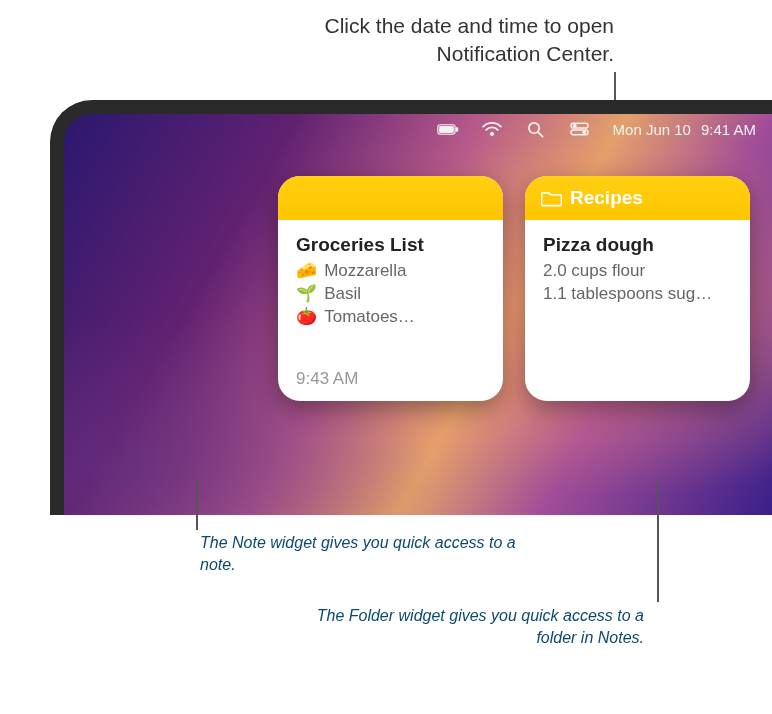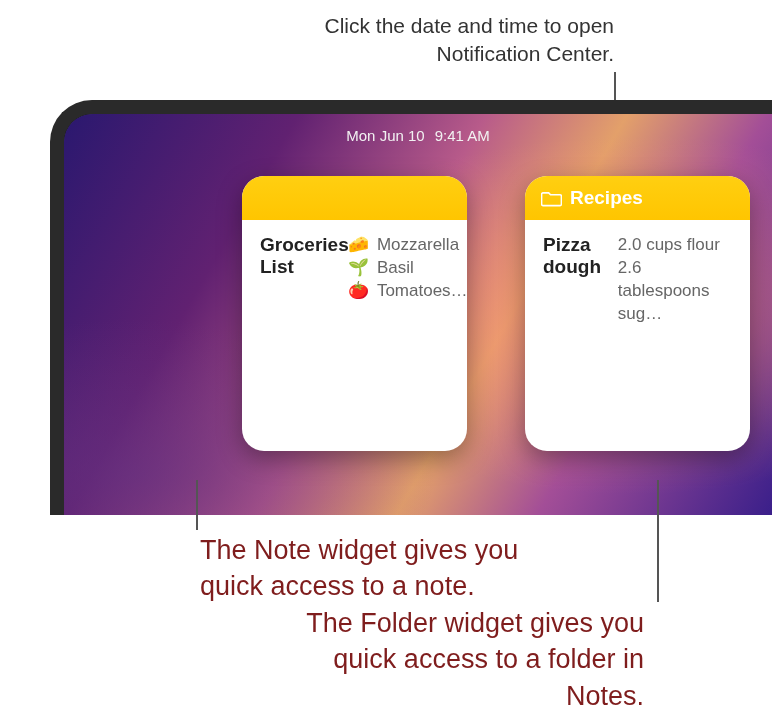--- a/index.html
+++ b/index.html
@@ -69,75 +69,75 @@
     height: 30px;
     display: flex;
     align-items: center;
     justify-content: flex-end;
     gap: 22px;
     padding: 0 16px;
     color: #f2f2f2;
     font-size: 15px;
     font-weight: 500;
     background: rgba(0,0,0,0.0);
-    flex-direction: column;
   }
   .menubar .icon { display: flex; align-items: center; justify-content: center; width: 22px; height: 18px; }
   .menubar .datetime { display: flex; gap: 10px; cursor: pointer; }
   .menubar svg { fill: #f2f2f2; stroke: #f2f2f2; }
 
   
   .widgets {
     position: absolute;
     top: 62px;
     right: 22px;
     display: flex;
     gap: 22px;
   }
   .widget {
     width: 225px;
-    height: 275px;
+    height: 225px;
     border-radius: 22px;
     background: #fff;
     box-shadow: 0 8px 24px rgba(0,0,0,0.35);
     display: flex;
     flex-direction: column;
     overflow: hidden;
     cursor: pointer;
-    margin-left: 36px;
   }
   .widget-header {
     height: 44px;
     background: linear-gradient(#ffcf11, #ffc500);
     display: flex;
     align-items: center;
     gap: 8px;
     padding: 0 16px;
     color: #fff;
     font-size: 19px;
     font-weight: 600;
   }
   .widget-body {
     flex: 1;
     padding: 14px 18px 12px 18px;
     display: flex;
+    flex-direction: column;
     border-radius: 7px;
   }
   .widget-title { font-size: 19px; font-weight: 600; color: #222; margin-bottom: 4px; }
   .widget-lines { font-size: 17px; color: #666; line-height: 1.35; }
   .widget-lines .line { display: flex; align-items: center; gap: 7px; }
   .widget-time { margin-top: auto; font-size: 17px; color: #999; }
   .emoji { font-size: 17px; }
 
   
   .callout {
     position: absolute;
-    font-size: 27px;
+    font-size: 16px;
     line-height: 1.35;
-    color: #7f1d1d;
+    color: #0c4a6e;
+    font-style: italic;
   }
   .callout-left {
     top: 532px;
     left: 200px;
     width: 340px;
   }
   .callout-right {
     top: 605px;
     right: 128px;
     width: 360px;
@@ -225,21 +225,21 @@
             <svg viewBox="0 0 22 18" width="21" height="17">
               <path d="M2 3h6l2 2h10a1.5 1.5 0 0 1 1.5 1.5V15a1.5 1.5 0 0 1-1.5 1.5H2A1.5 1.5 0 0 1 .5 15V4.5A1.5 1.5 0 0 1 2 3z" fill="none" stroke="#fff" stroke-width="1.7"></path>
             </svg>
           </span>
           <span>Recipes</span>
         </div>
         <div class="widget-body">
           <div class="widget-title">Pizza dough</div>
           <div class="widget-lines">
             <div>2.0 cups flour</div>
-            <div>2.6 tablespoons sug…</div>
+            <div>1.1 tablespoons sug…</div>
           </div>
         </div>
       </div>
 
     </div>
   </div>
 </div>
 
 <div class="vline vline-left"></div>
 <div class="callout callout-left">The Note widget gives you quick access to a note.</div>

